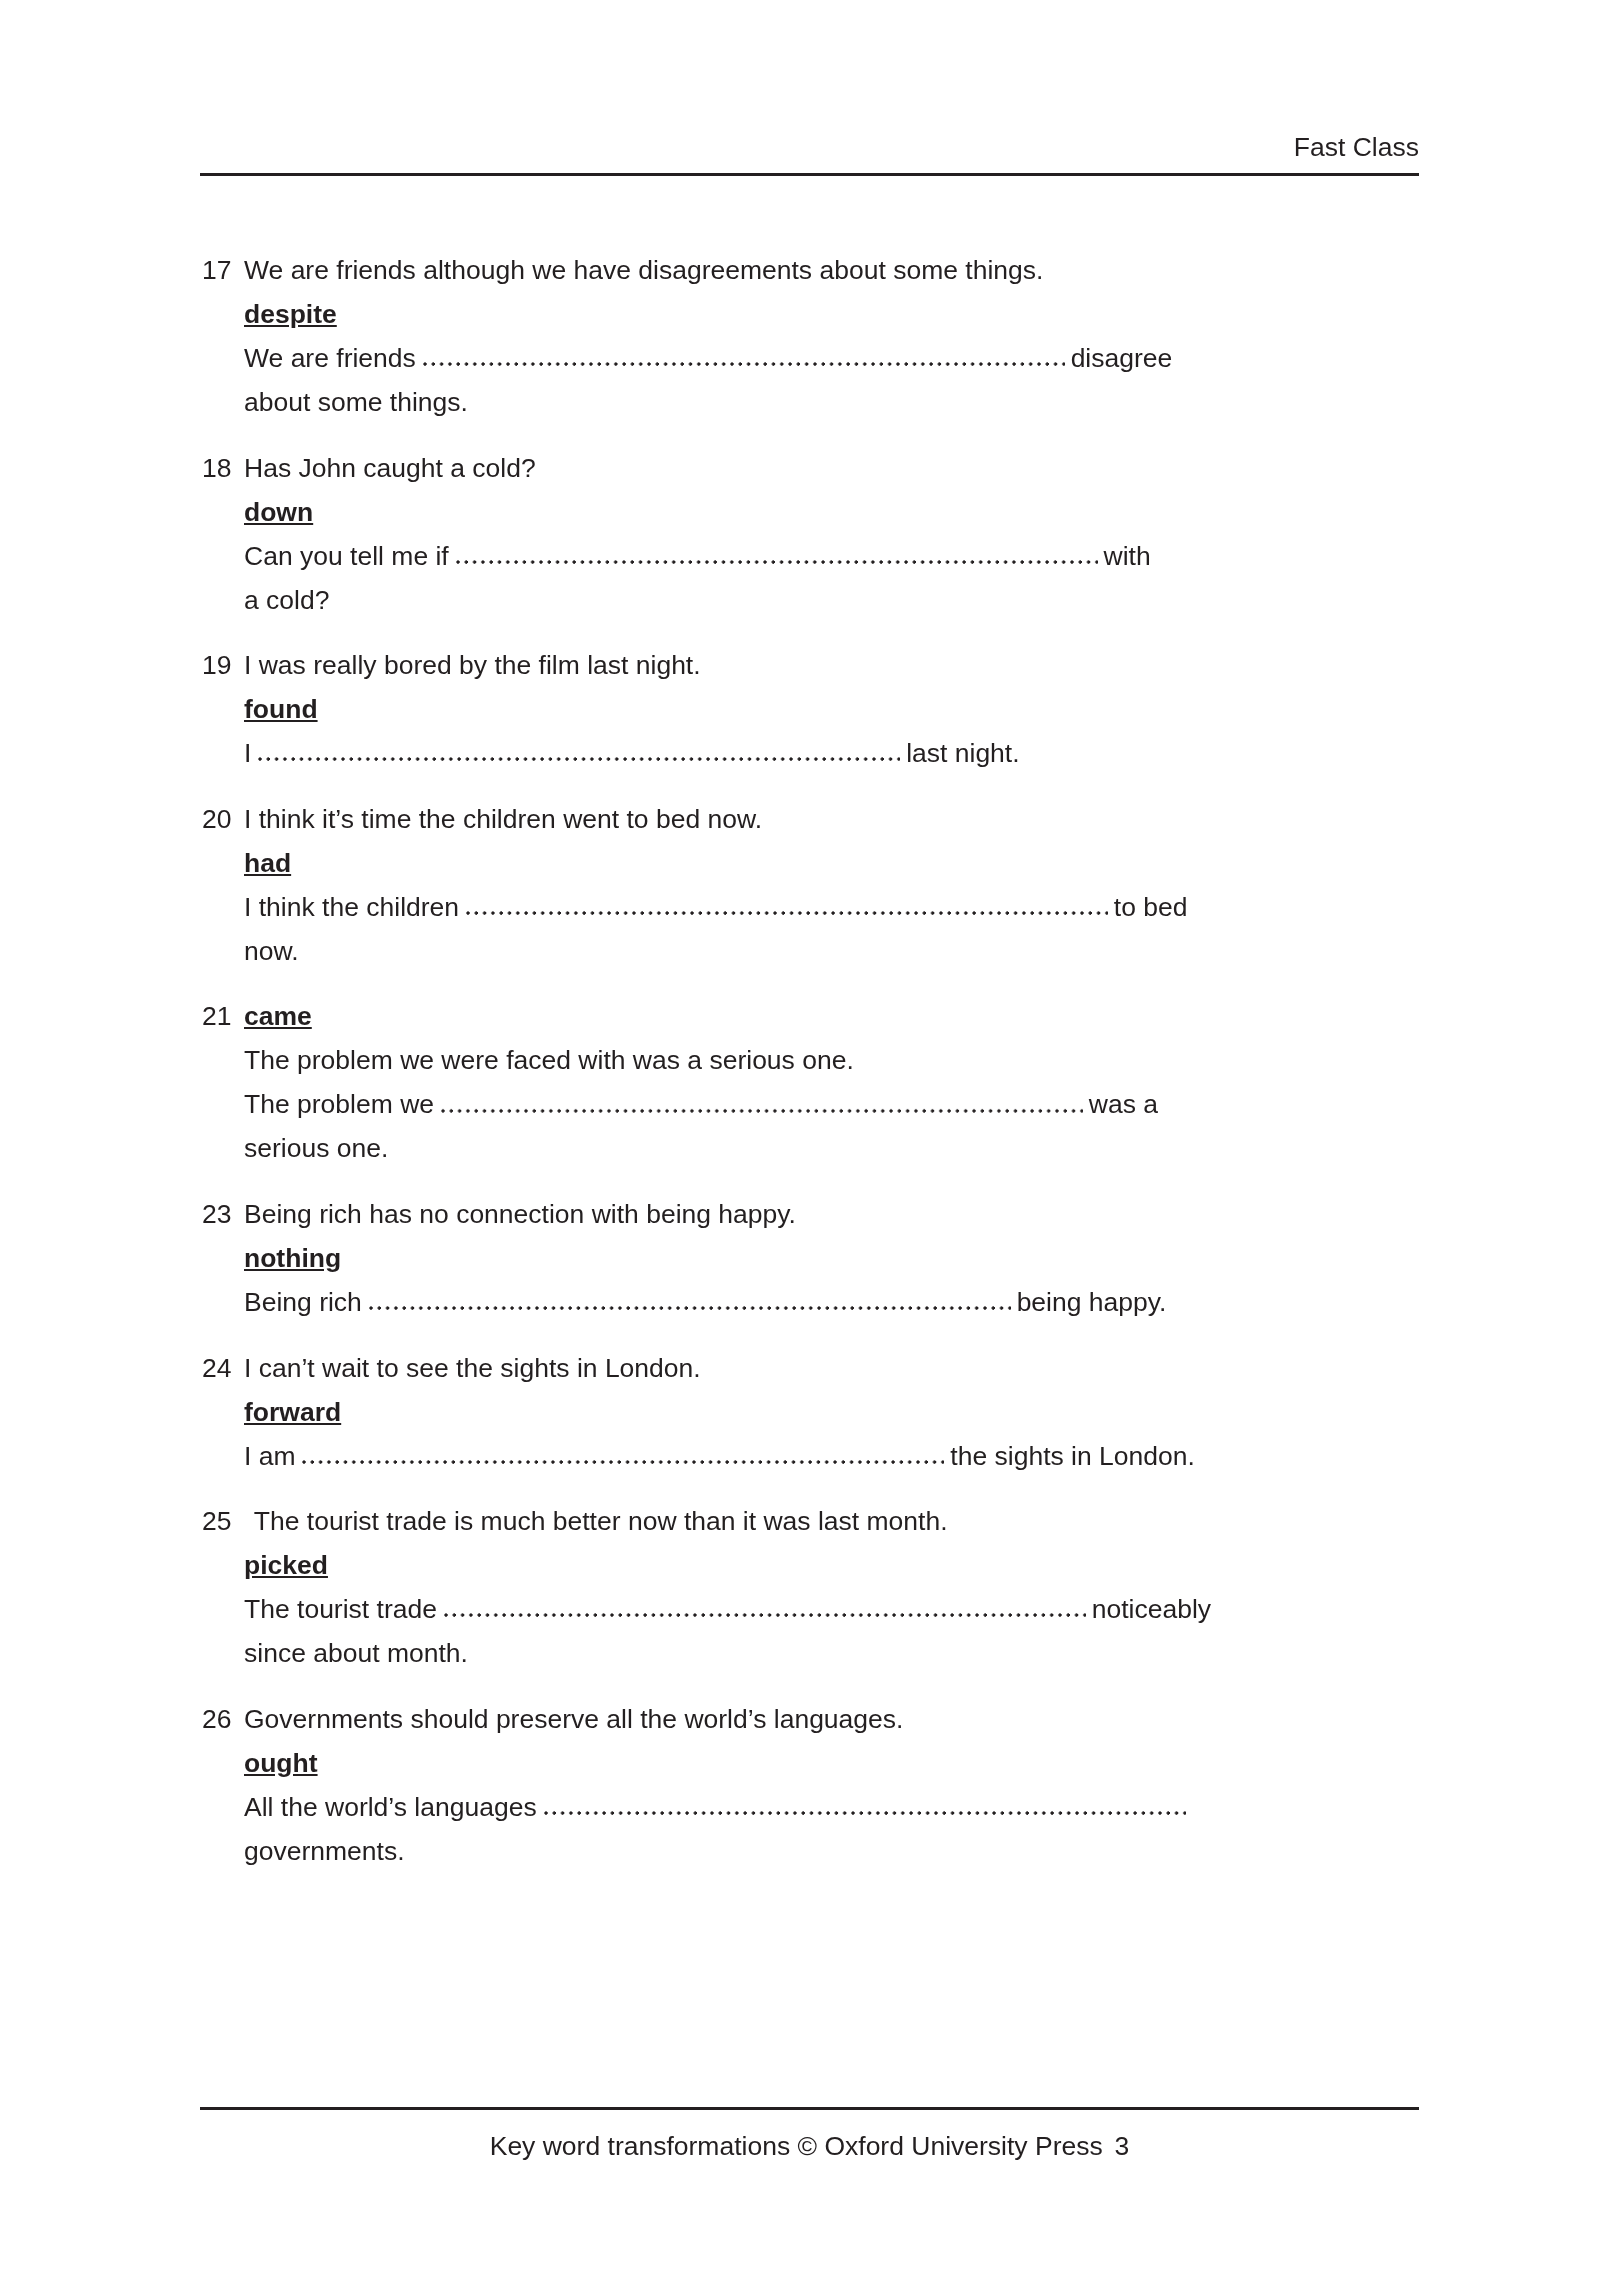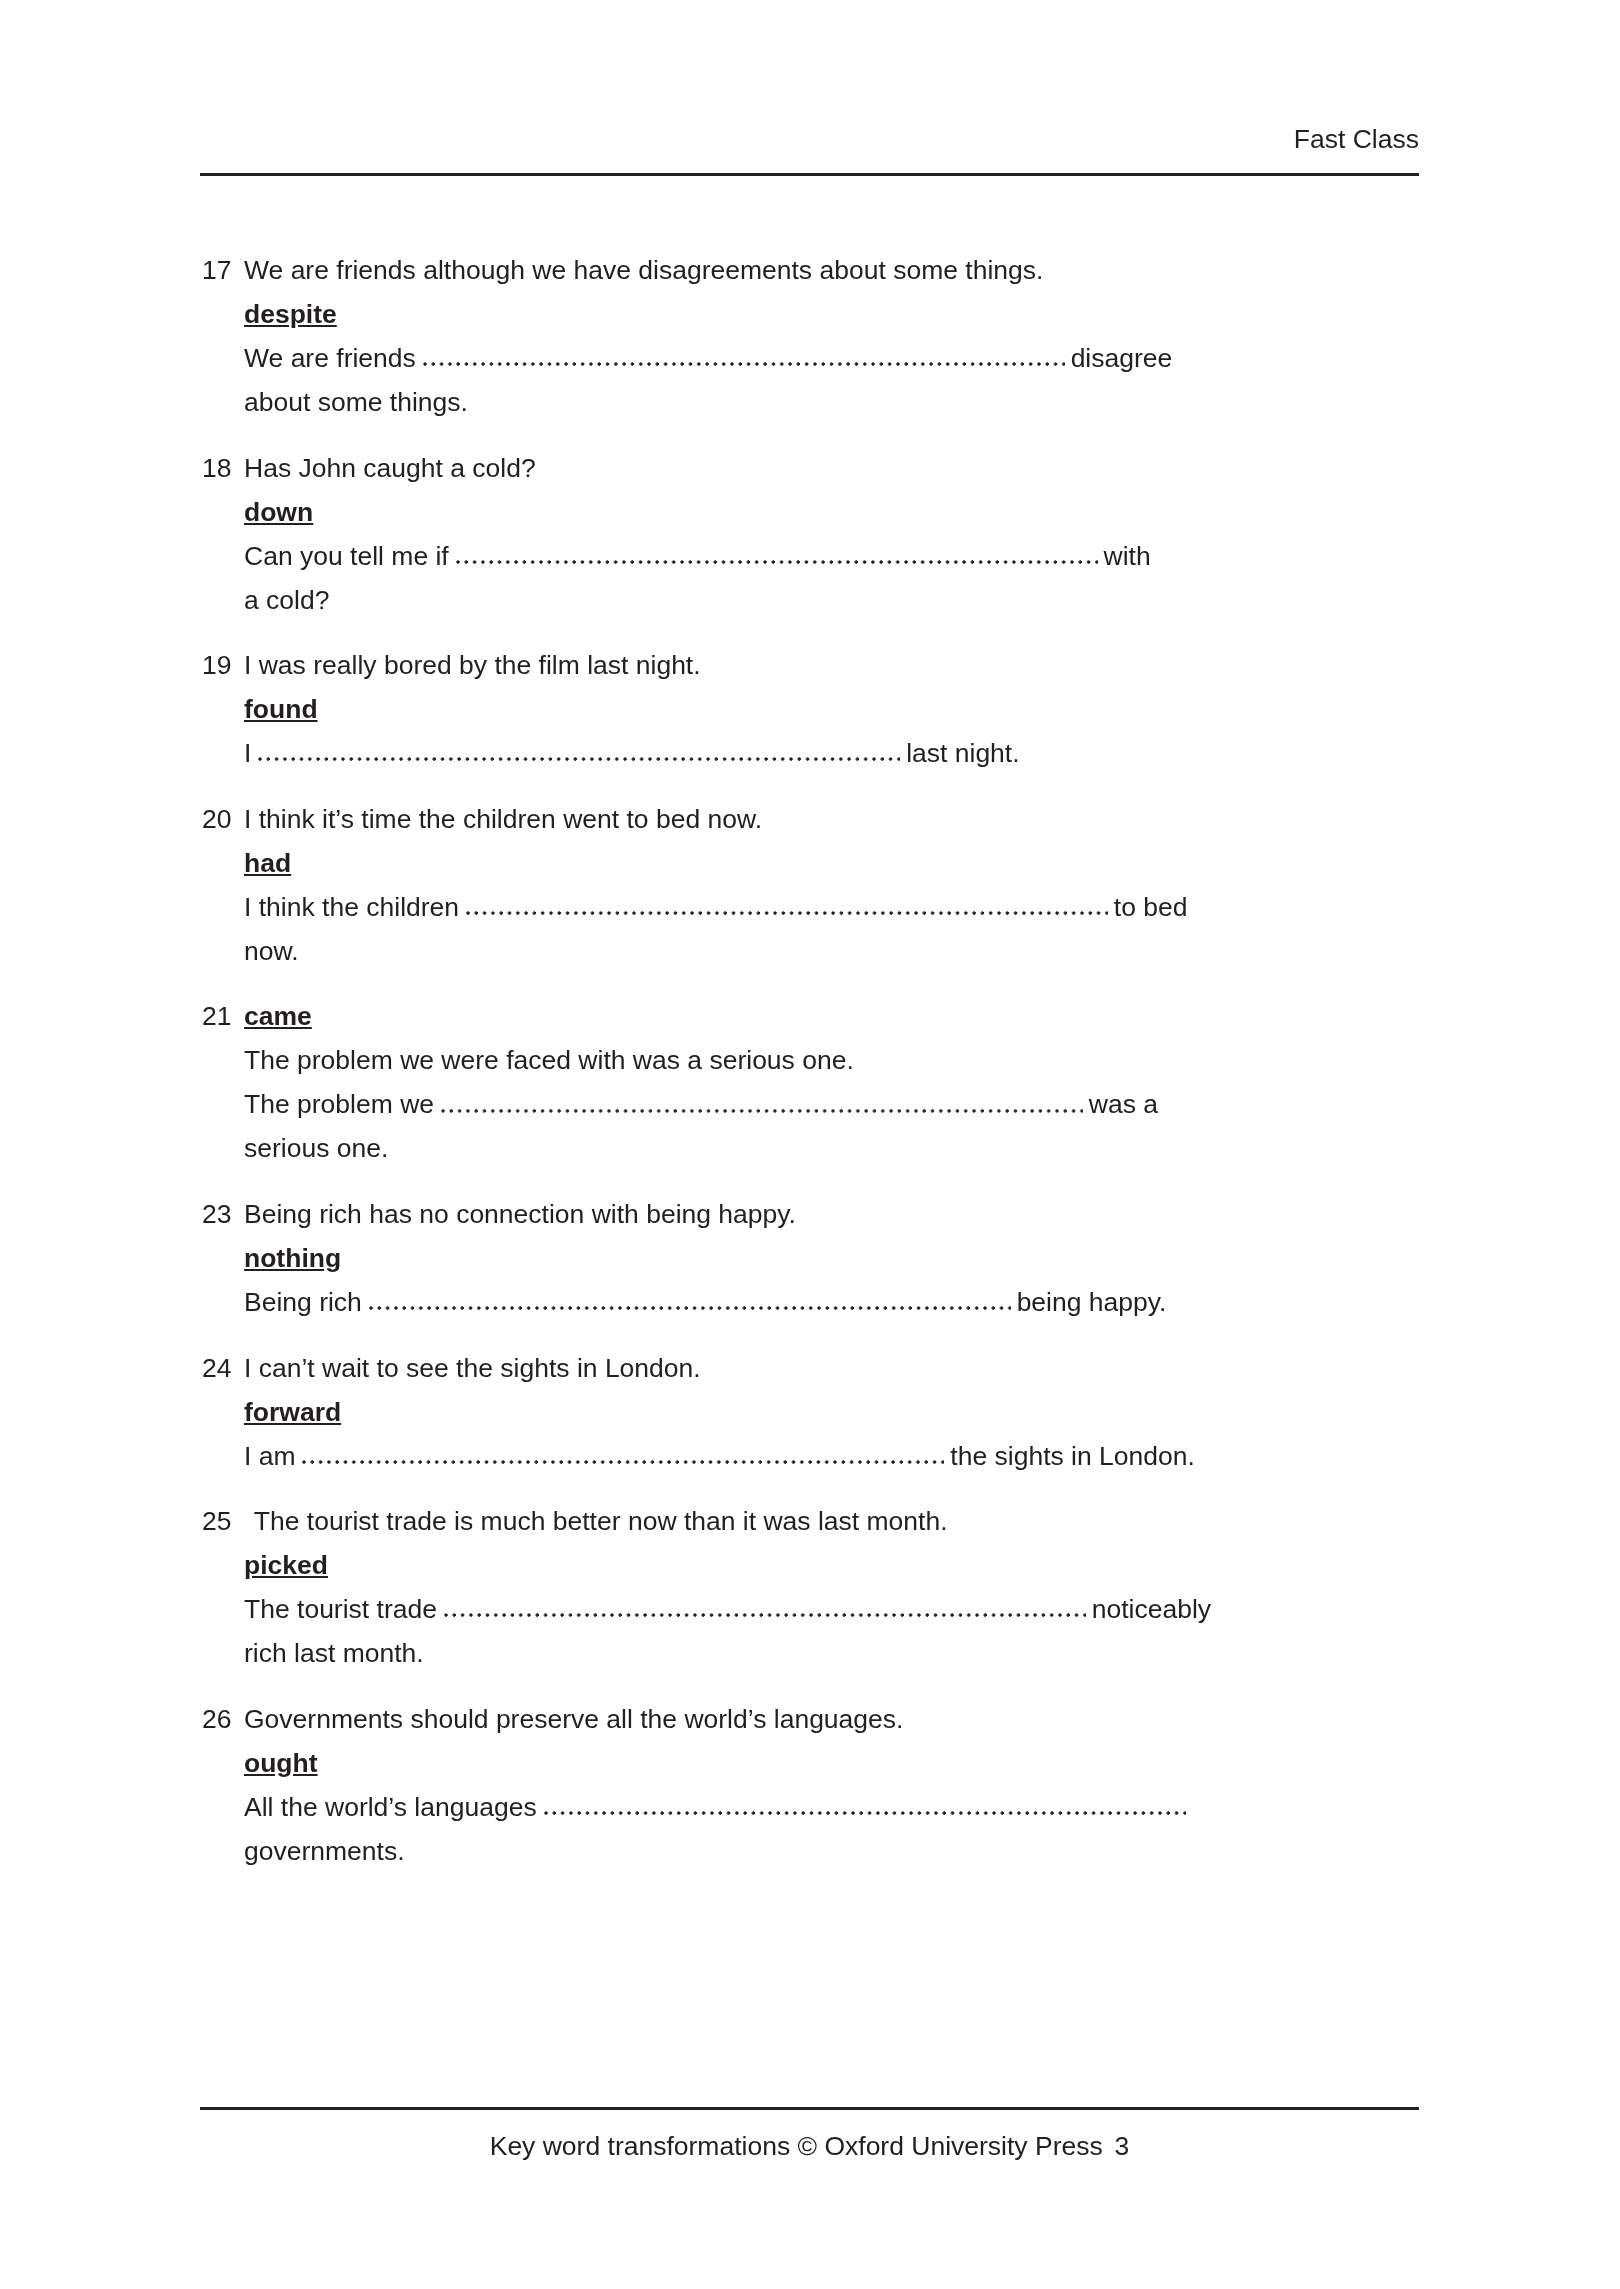--- a/index.html
+++ b/index.html
@@ -11,21 +11,21 @@
       width: 1620px;
       height: 2290px;
       position: relative;
       overflow: hidden;
       font-family: "Liberation Sans", "DejaVu Sans", sans-serif;
       color: #231f20;
     }
     .page-header {
       position: absolute;
       left: 200px;
-      top: 0;
+      top: 8px;
       width: 1219px;
       height: 176px;
     }
     .header-title {
       position: absolute;
       right: 0;
       top: 122px;
       font-size: 26.5px;
       line-height: 35px;
       white-space: nowrap;
@@ -190,21 +190,21 @@
   </div>
 
   <div class="item">
     <div class="item-number">25</div>
     <div class="item-body">
       <div class="line prompt indent">The tourist trade is much better now than it was last month.</div>
       <div class="line keyword">picked</div>
       <div class="line">
         <span>The tourist trade</span><span class="leader"></span><span>noticeably</span>
       </div>
-      <div class="line">rich last month.</div>
+      <div class="line">since about month.</div>
     </div>
   </div>
 
   <div class="item">
     <div class="item-number">26</div>
     <div class="item-body">
       <div class="line prompt">Governments should preserve all the world’s languages.</div>
       <div class="line keyword">ought</div>
       <div class="line">
         <span>All the world’s languages</span><span class="leader"></span><span></span>

